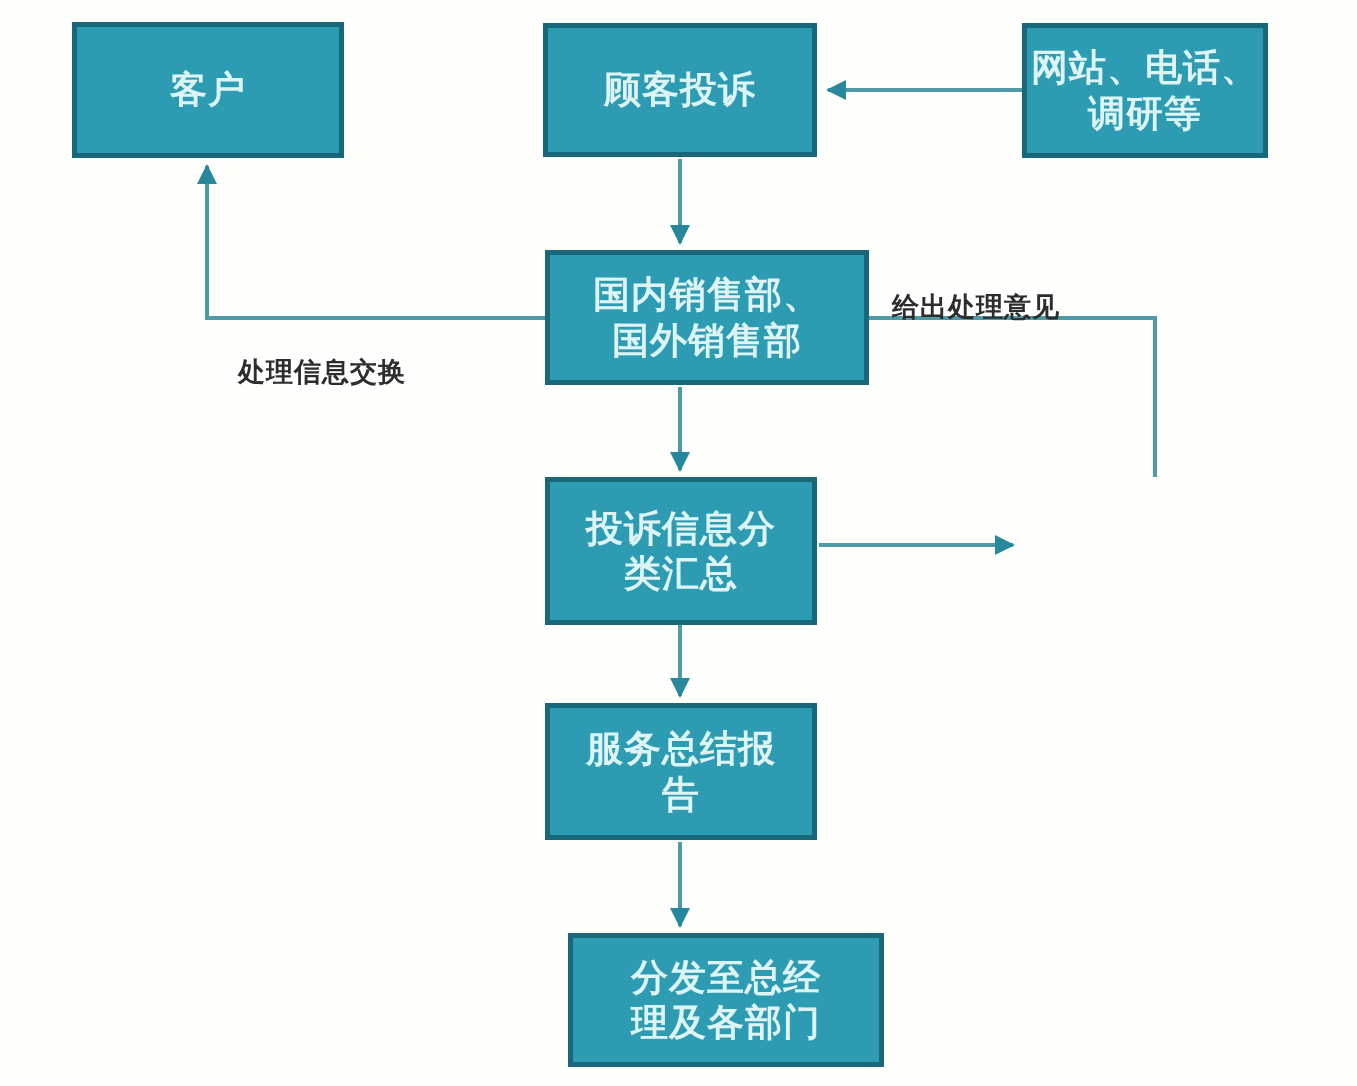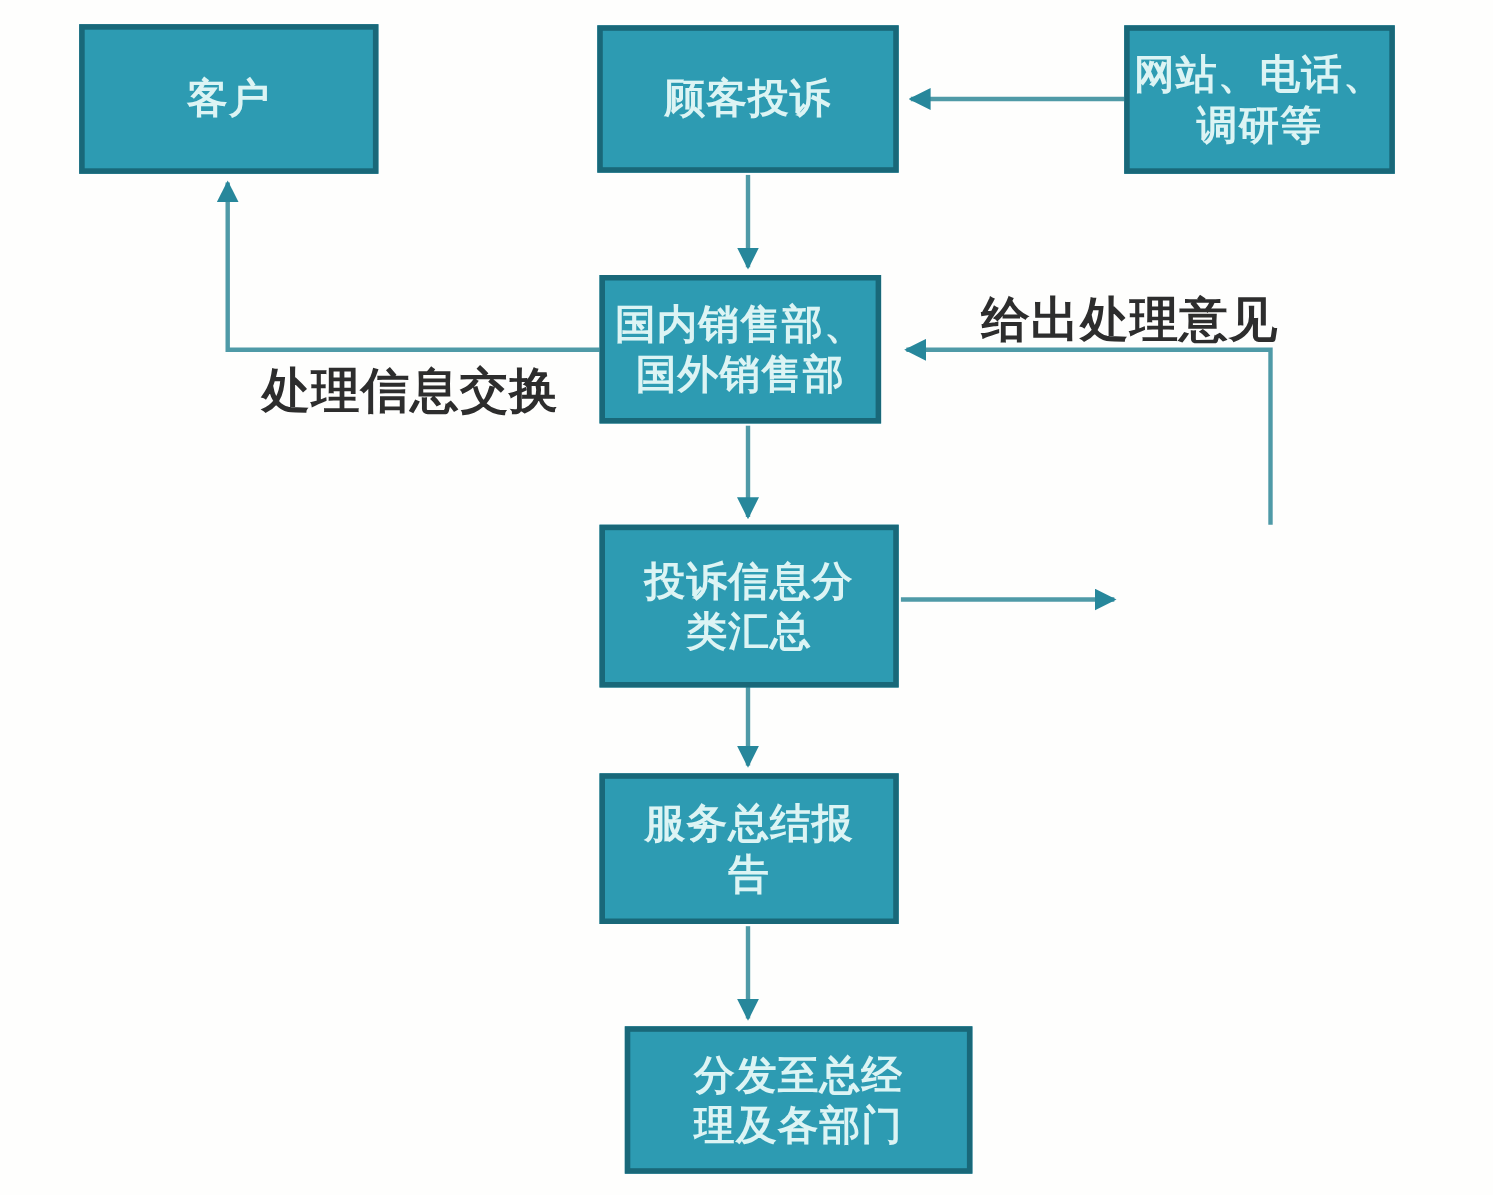--- a/index.html
+++ b/index.html
@@ -42,24 +42,25 @@
     text-align: center;
     font-size: 37px;
     font-weight: 700;
     line-height: 1.22;
     white-space: pre-line;
     letter-spacing: 1px;
   }
   .edge-label {
     position: absolute;
     color: var(--edge-label-text, #2D2D2D);
-    font-size: 44px;
+    font-size: 27px;
     font-weight: 700;
     white-space: nowrap;
     letter-spacing: 1px;
+    margin-top: 28px;
   }
 </style>
 </head>
 <body>
 
 <div class="canvas">
 
   <svg class="edges" viewBox="0 0 1357 1086" xmlns="http://www.w3.org/2000/svg">
     <defs>
       <marker id="arrowhead" viewBox="0 0 10 10" refX="9" refY="5" markerWidth="5" markerHeight="5" orient="auto-start-reverse">
@@ -84,21 +85,21 @@
 
   <div class="node" style="left:543px; top:23px;  width:274px; height:134px">
     <span>顾客投诉</span>
   </div>
 
   <div class="node" style="left:1022px;top:23px;  width:246px; height:135px">
     <span>网站、电话、
 调研等</span>
   </div>
 
-  <div class="node" style="left:545px; top:250px; width:256px; height:135px">
+  <div class="node" style="left:545px; top:250px; width:324px; height:135px">
     <span>国内销售部、
 国外销售部</span>
   </div>
 
   <div class="node" style="left:545px; top:477px; width:272px; height:148px">
     <span>投诉信息分
 类汇总</span>
   </div>
 
 

